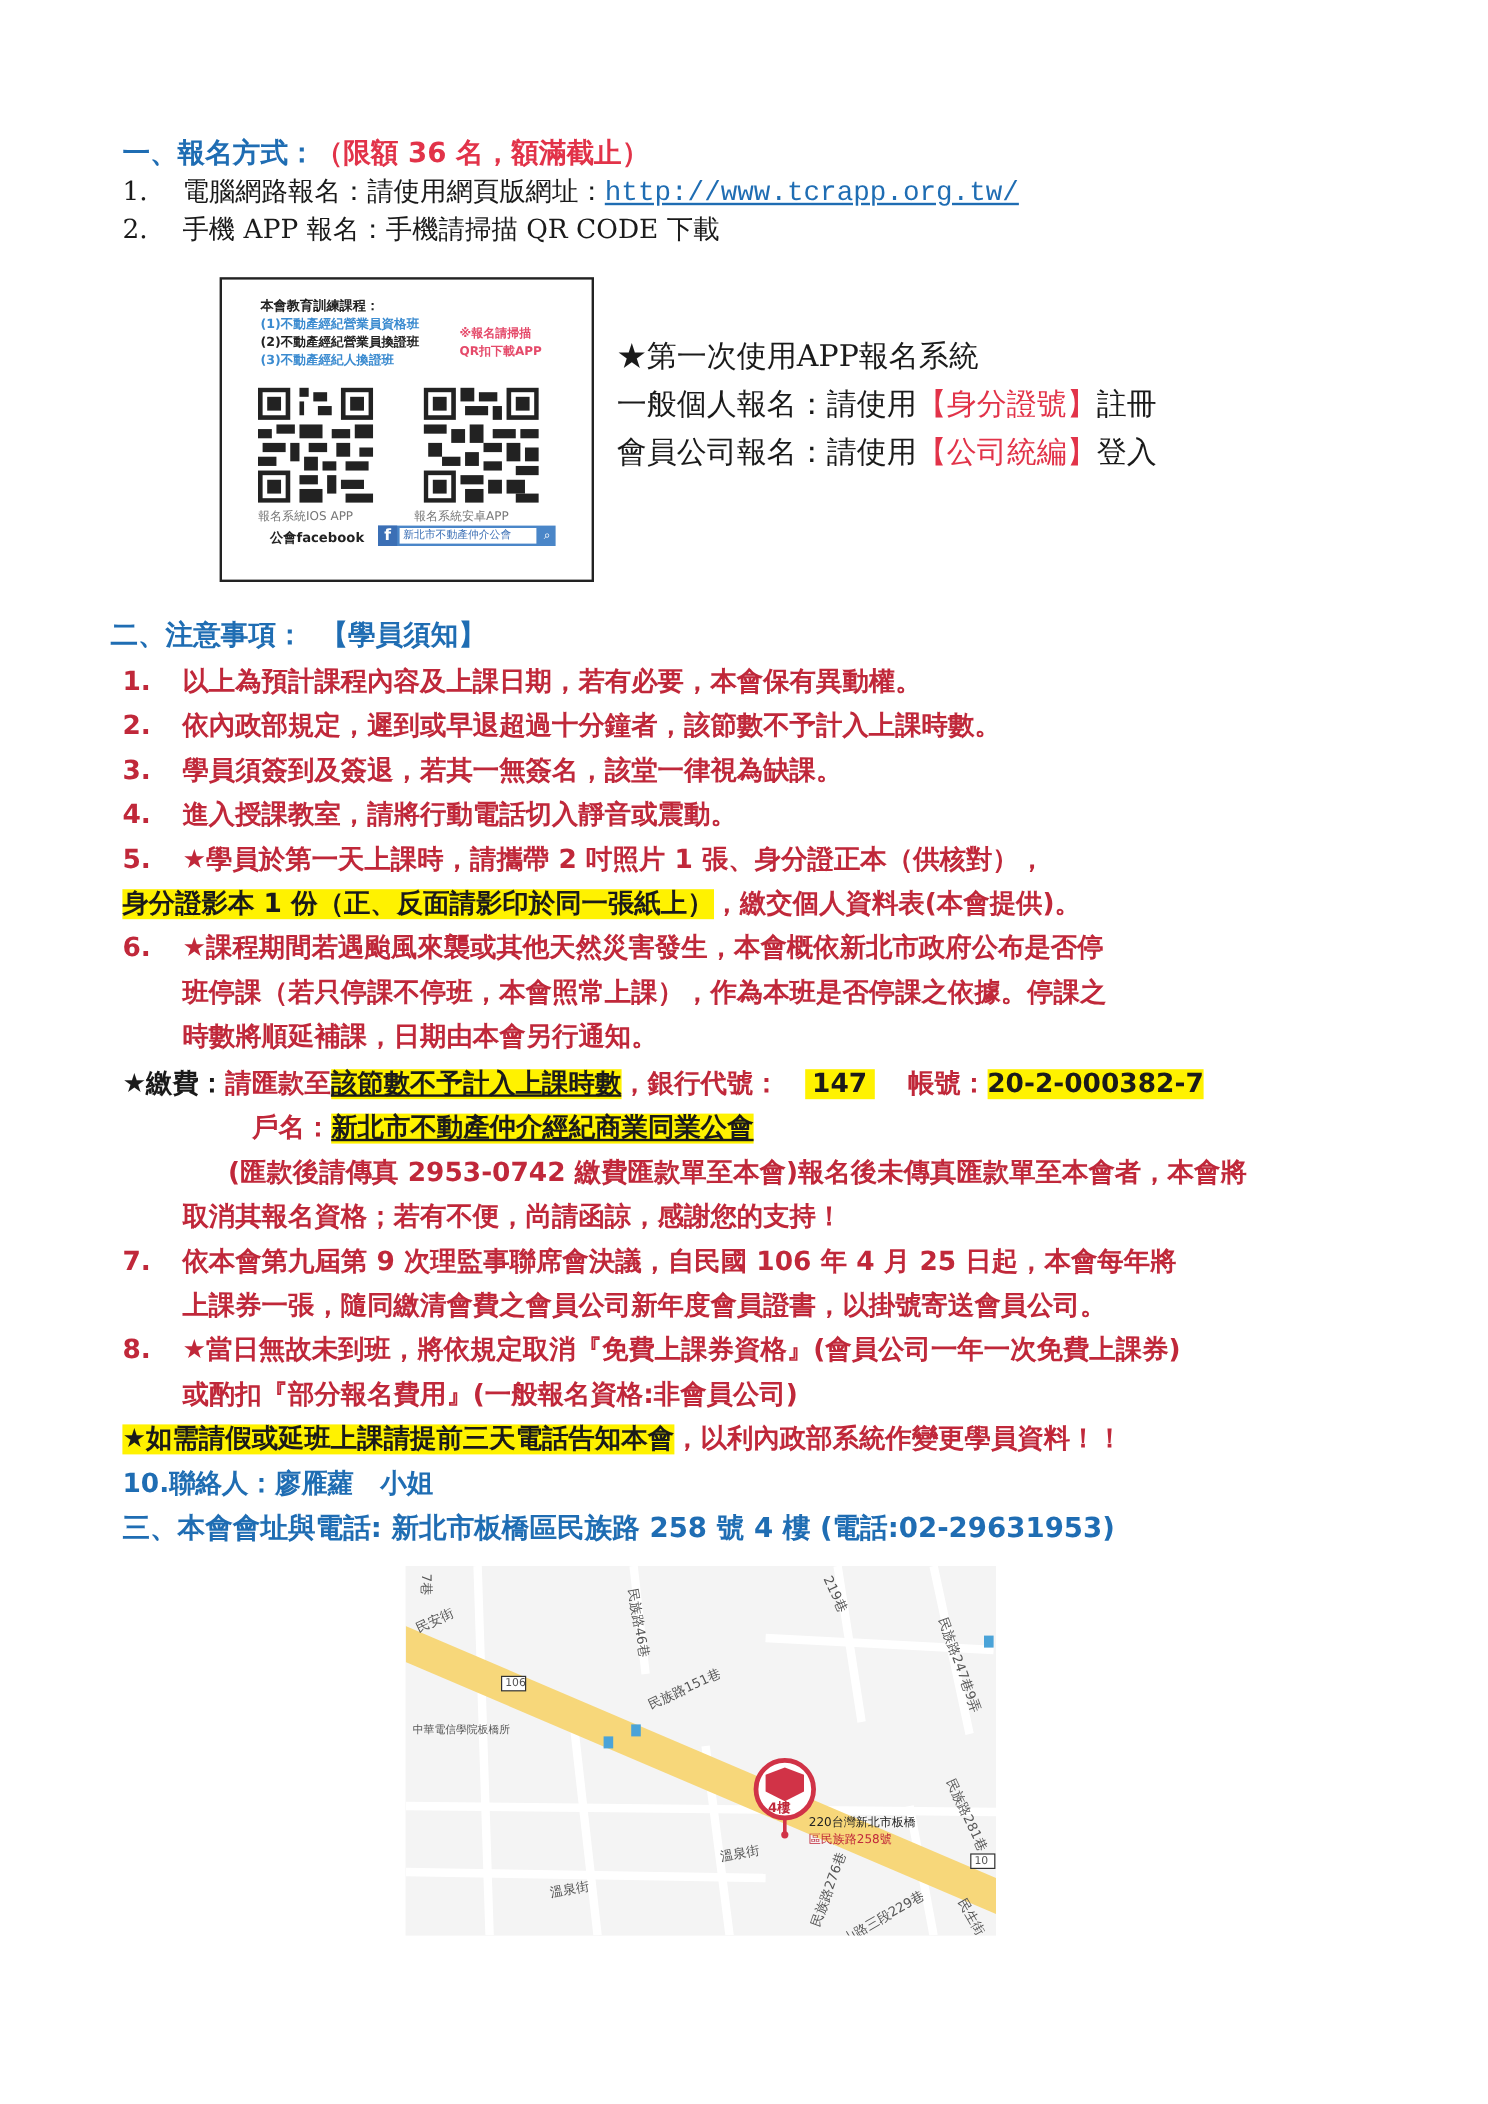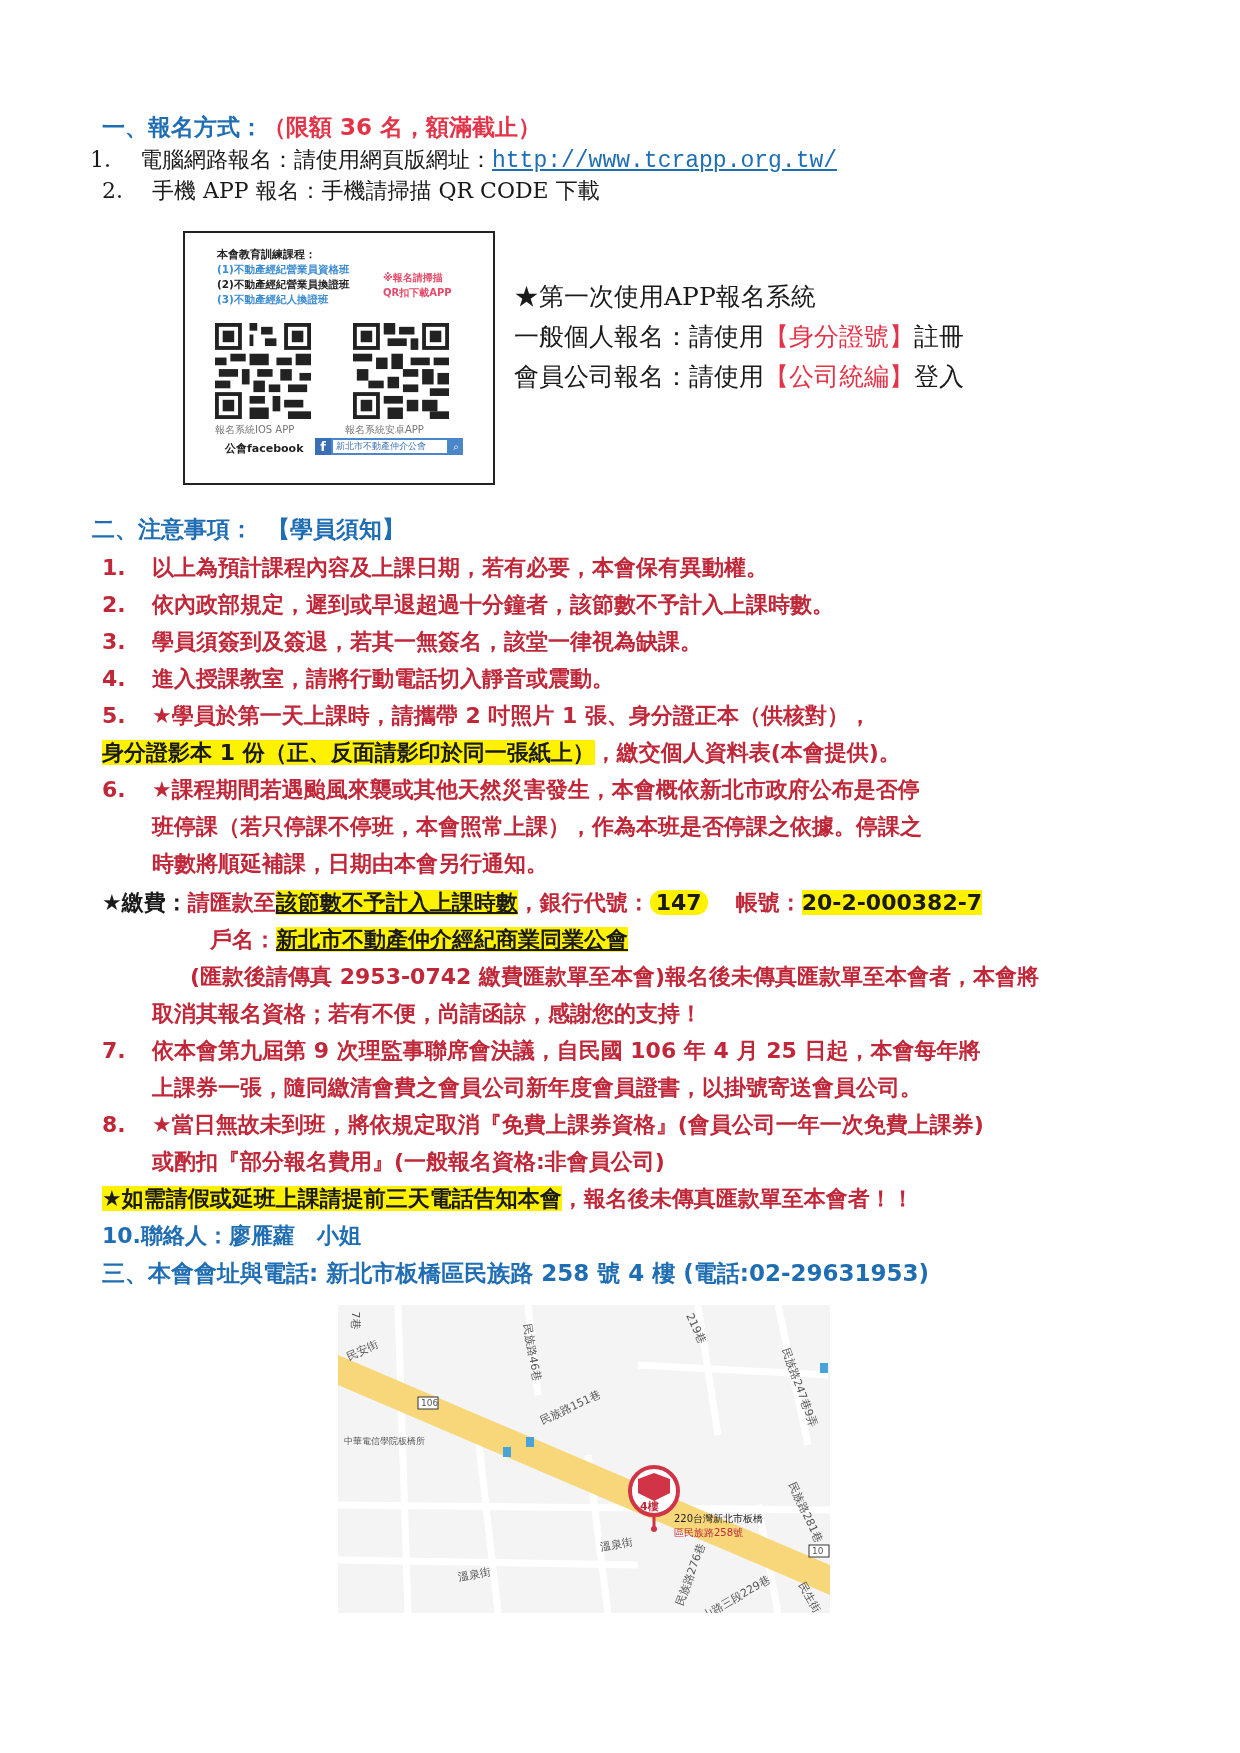--- a/index.html
+++ b/index.html
@@ -42,21 +42,21 @@
   .map { position: absolute; left: 338px; top: 1305px; width: 492px; height: 308px; background: #f3f3f3; overflow: hidden; }
   .map svg { position: absolute; left: 0; top: 0; }
   .map-label { position: absolute; font-size: 11px; color: #555; font-family: "DejaVu Sans", sans-serif; white-space: nowrap; }
 </style>
 </head>
 <body>
 
 <div class="abs h-blue" style="left:102px; top:112px;">
   <span>一、報名方式：</span><span class="h-red" style="color:#e23349;">（限額 36 名，額滿截止）</span>
 </div>
-<div class="abs line-plain" style="left:90px; top:145px;">
+<div class="abs line-plain" style="left:102px; top:145px;">
   <span class="num">1.</span><span>電腦網路報名：請使用網頁版網址：</span><span class="link">http://www.tcrapp.org.tw/</span>
 </div>
 <div class="abs line-plain" style="left:102px; top:176px;">
   <span class="num">2.</span><span>手機 APP 報名：手機請掃描 QR CODE 下載</span>
 </div>
 
 <div class="qrbox">
   <div class="qr-title">本會教育訓練課程：</div>
   <div class="qr-c1">(1)不動產經紀營業員資格班</div>
   <div class="qr-c2">(2)不動產經紀營業員換證班</div>
@@ -183,21 +183,21 @@
   <span class="num">6.</span><span>★課程期間若遇颱風來襲或其他天然災害發生，本會概依新北市政府公布是否停</span>
 </div>
 <div class="abs red" style="left:152px; top:812px;">
   <span>班停課（若只停課不停班，本會照常上課），作為本班是否停課之依據。停課之</span>
 </div>
 <div class="abs red" style="left:152px; top:849px;">
   <span>時數將順延補課，日期由本會另行通知。</span>
 </div>
 
 <div class="abs red" style="left:102px; top:888px;">
-  <span class="darkul">★繳費：</span><span>請匯款至</span><span class="hl darkul ul">該節數不予計入上課時數</span><span>，銀行代號：</span><span class="hl darkul" style="margin-left:0; padding:0 6px;border-radius:12px;">147</span><span style="margin-left:28px;">帳號：</span><span class="hl darkul">20-2-000382-7</span>
+  <span class="darkul">★繳費：</span><span>請匯款至</span><span class="hl darkul ul">該節數不予計入上課時數</span><span>，銀行代號：</span><span class="hl darkul" style="margin-left:21px; padding:0 6px;">147</span><span style="margin-left:28px;">帳號：</span><span class="hl darkul">20-2-000382-7</span>
 </div>
 <div class="abs red" style="left:210px; top:925px;">
   <span>戶名：</span><span class="hl darkul ul">新北市不動產仲介經紀商業同業公會</span>
 </div>
 <div class="abs red" style="left:152px; top:962px;margin-left:38px;">
   <span>(匯款後請傳真 2953-0742 繳費匯款單至本會)報名後未傳真匯款單至本會者，本會將</span>
 </div>
 <div class="abs red" style="left:152px; top:999px;">
   <span>取消其報名資格；若有不便，尚請函諒，感謝您的支持！</span>
 </div>
@@ -208,21 +208,21 @@
 <div class="abs red" style="left:152px; top:1073px;text-align:right;">
   <span>上課券一張，隨同繳清會費之會員公司新年度會員證書，以掛號寄送會員公司。</span>
 </div>
 <div class="abs red" style="left:102px; top:1110px;">
   <span class="num">8.</span><span>★當日無故未到班，將依規定取消『免費上課券資格』(會員公司一年一次免費上課券)</span>
 </div>
 <div class="abs red" style="left:152px; top:1147px;">
   <span>或酌扣『部分報名費用』(一般報名資格:非會員公司)</span>
 </div>
 <div class="abs red" style="left:102px; top:1184px;">
-  <span class="hl darkul">★如需請假或延班上課請提前三天電話告知本會</span><span>，報名後未傳真匯款單至本會者！！</span>
+  <span class="hl darkul">★如需請假或延班上課請提前三天電話告知本會</span><span>，以利內政部系統作變更學員資料！！</span>
 </div>
 <div class="abs blue-b" style="left:102px; top:1221px;">
   <span>10.聯絡人：廖雁蘿　小姐</span>
 </div>
 
 <div class="abs blue-b" style="left:102px; top:1258px; font-size:23px;">
   <span>三、本會會址與電話: 新北市板橋區民族路 258 號 4 樓 (電話:02-29631953)</span>
 </div>
 
 <div class="map">

